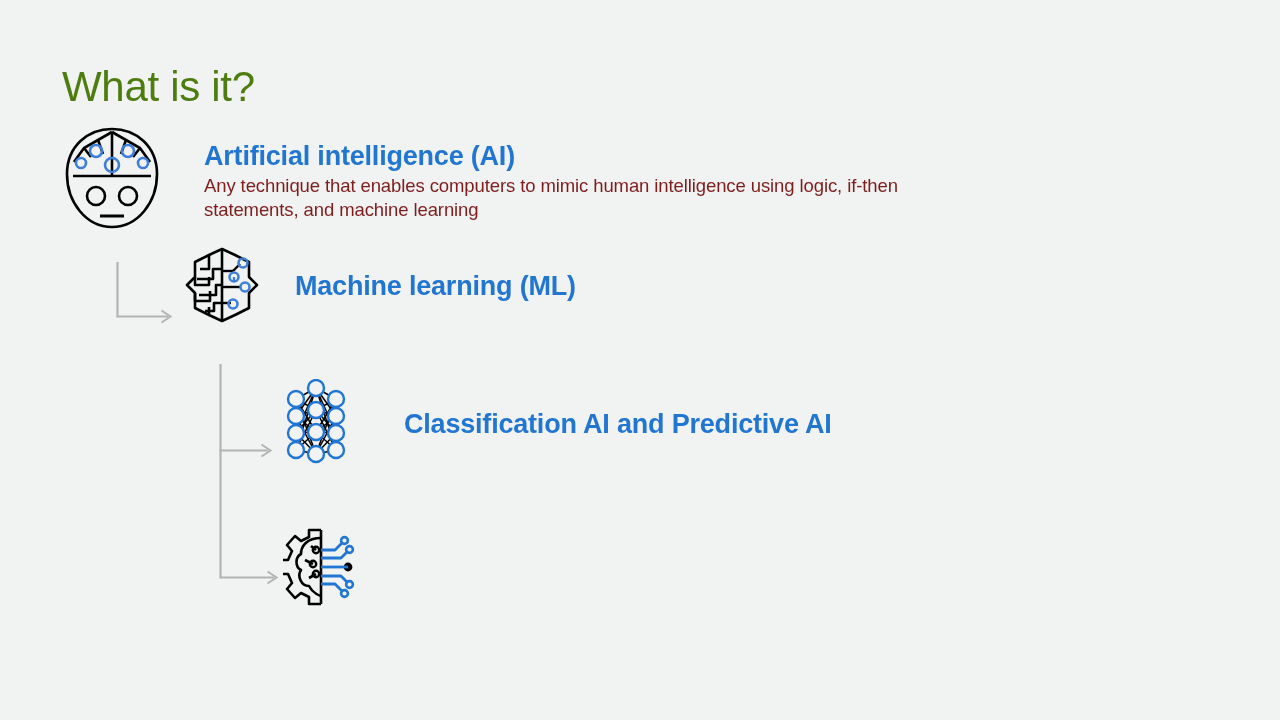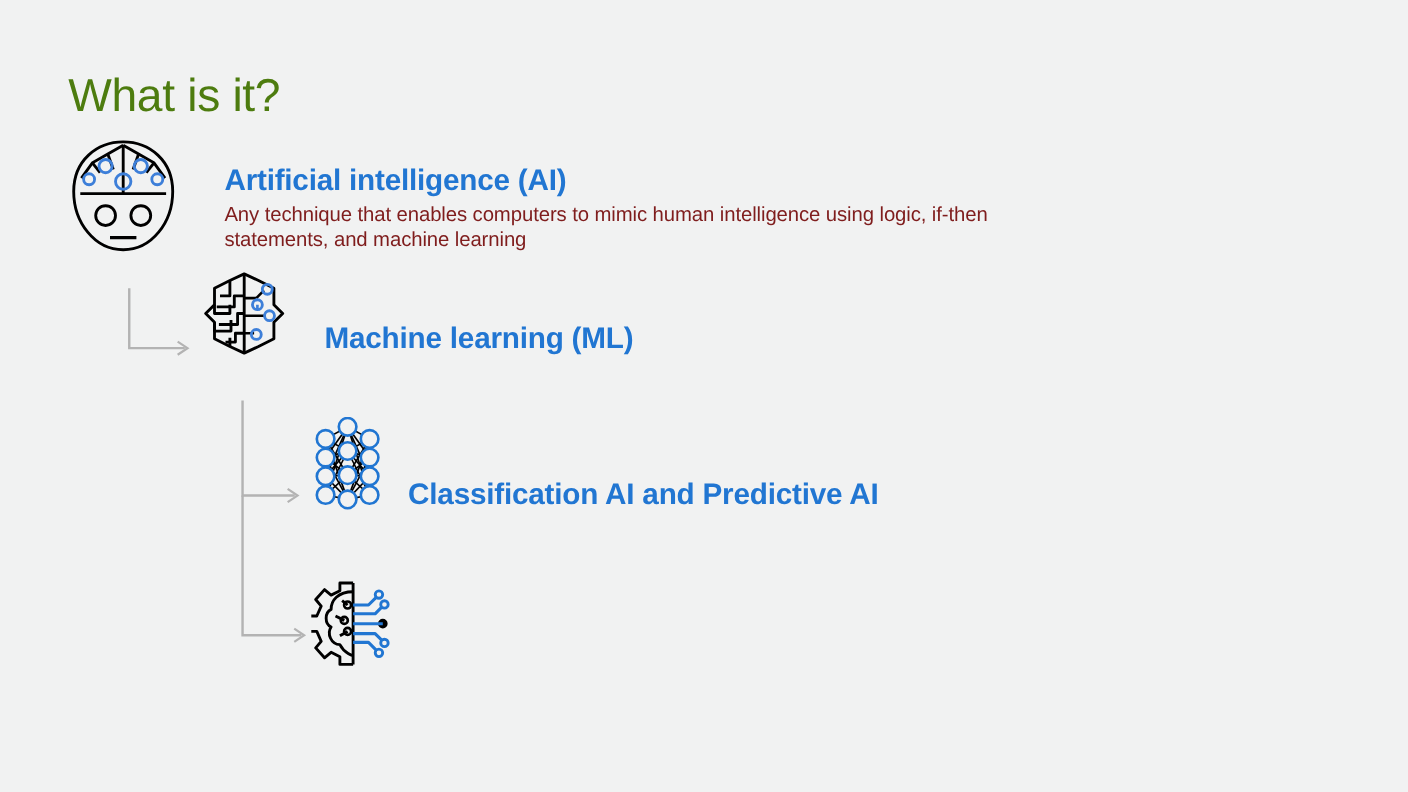--- a/index.html
+++ b/index.html
@@ -39,21 +39,21 @@
     top: 0;
     width: 1280px;
     height: 720px;
     pointer-events: none;
   }
 
   
   .entry {
     position: absolute;
     display: flex;
-    align-items: flex-end;
+    align-items: center;
   }
   .entry-icon {
     flex: 0 0 auto;
     display: block;
   }
   .entry-text {
     display: block;
   }
   .entry-heading {
     font-size: 27px;
@@ -74,21 +74,21 @@
   }
 
   
   #entry-ai        { left: 62px;  top: 126px; }
   #entry-ai .entry-text { margin-left: 42px; margin-top: 6px; }
 
   #entry-ml        { left: 183px; top: 245px; }
   #entry-ml .entry-text { margin-left: 34px; margin-top: 6px; }
 
   #entry-classification { left: 285px; top: 379px; }
-  #entry-classification .entry-text { margin-left: 24px; margin-top: 6px; }
+  #entry-classification .entry-text { margin-left: 57px; margin-top: 6px; }
 
   #entry-generative     { left: 283px; top: 524px; }
   #entry-generative .entry-text { margin-left: 40px; margin-top: 6px; }
 </style>
 </head>
 <body>
 
 <div id="slide">
 
   <div class="page-title">What is it?</div>

